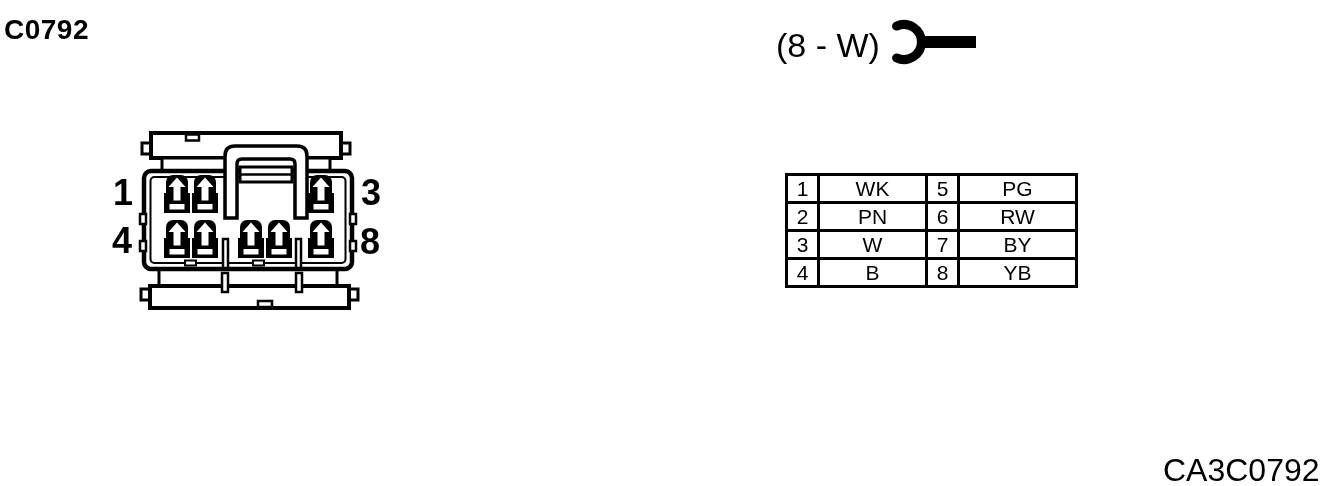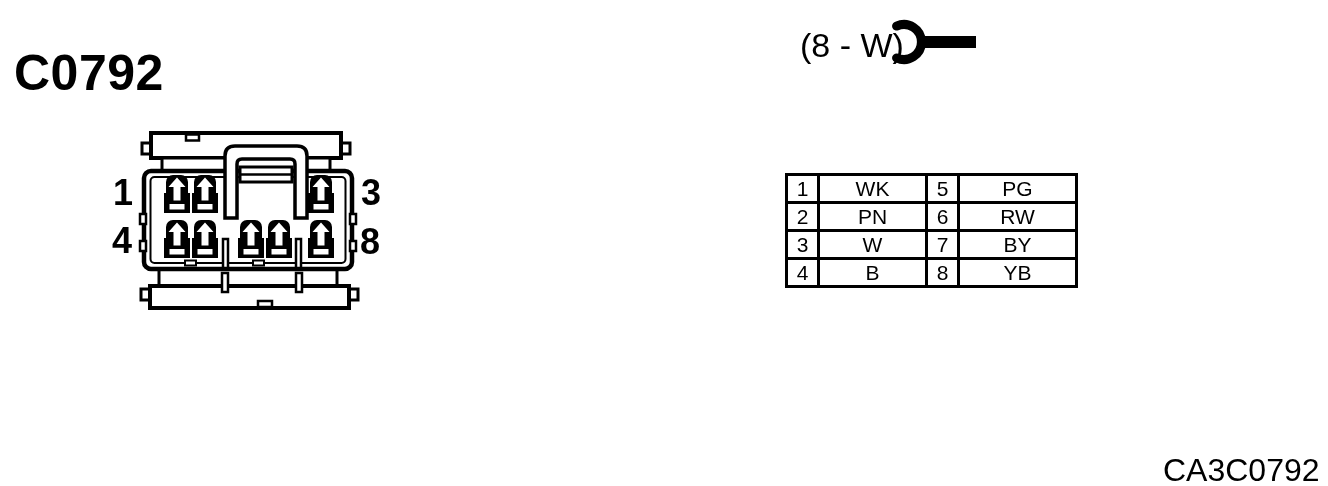--- a/index.html
+++ b/index.html
@@ -7,26 +7,26 @@
     width: 1328px; height: 486px;
     background: #ffffff;
     position: relative;
     overflow: hidden;
     font-family: "Liberation Sans", sans-serif;
     color: #000;
   }
   .abs { position: absolute; line-height: 1; white-space: nowrap; }
 
   #page-title {
-    left: 14px; top: 16px;
-    font-size: 50px; font-weight: bold; letter-spacing: 0.5px; margin-top: 32px;
+    left: 4px; top: 16px;
+    font-size: 28px; font-weight: bold; letter-spacing: 0.5px;
   }
 
   #connector-ref-label {
-    left: 800px; top: 28px;
+    left: 776px; top: 28px;
     font-size: 34px; font-weight: normal;
   }
   #connector-ref-icon { left: 891px; top: 17px; }
 
   #connector-diagram { left: 112px; top: 120px; }
   #connector-diagram .outline { fill: #ffffff; stroke: #000000; }
   #connector-diagram text.pinnum {
     font-family: "Liberation Sans", sans-serif;
     font-size: 36px; font-weight: bold; fill: #000;
   }

